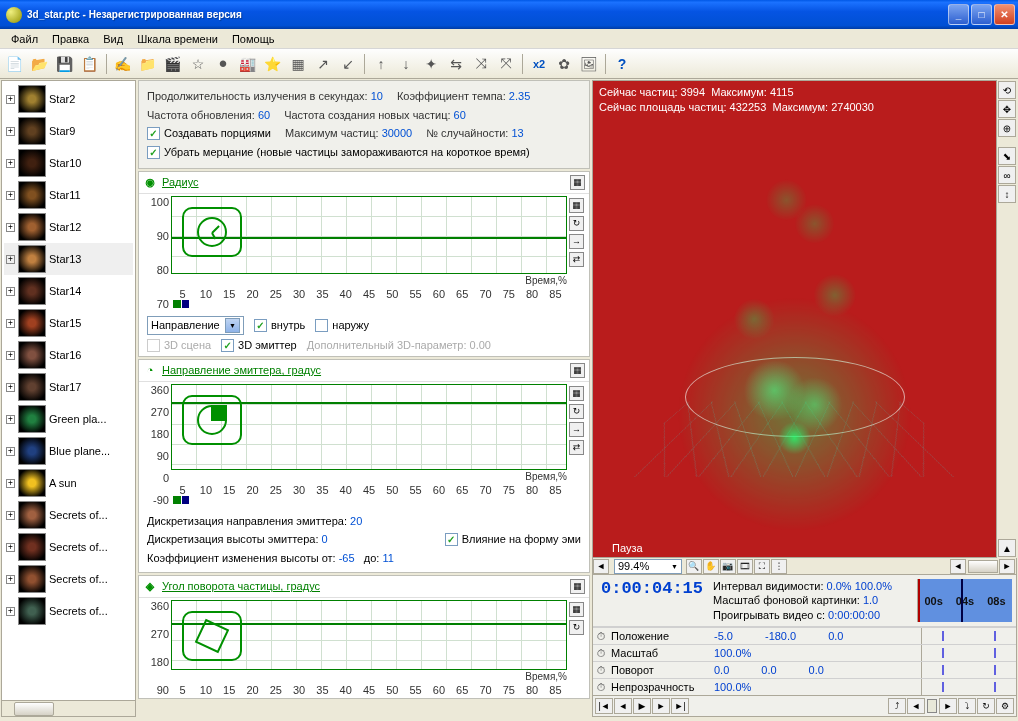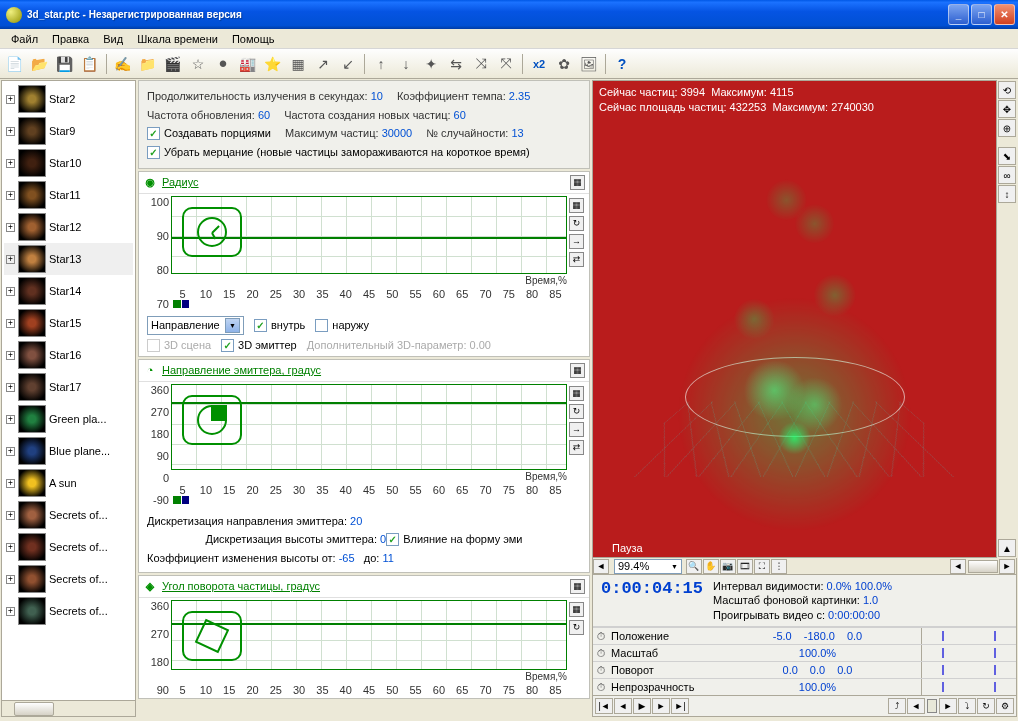--- a/index.html
+++ b/index.html
@@ -72,21 +72,21 @@
 .timecode { color: #0040d0; font-size: 17px; font-weight: bold; font-family: 'Courier New', monospace; padding: 0 4px; }
 .timeline-info { flex: 1; font-size: 10px; line-height: 1.3; padding-left: 6px; }
 .timeline-ruler { width: 95px; background: #e0e0e0; border-left: 1px solid #aca899; position: relative; font-size: 9px; display: flex; align-items: center; }
 .ruler-track { position: absolute; top: 0; bottom: 0; left: 0; right: 0; background: linear-gradient(to right, #b00000 0%, #b00000 2%, #6090e0 2%, #6090e0 100%); }
 .ruler-marks { position: relative; display: flex; width: 100%; color: #111; z-index: 2; }
 .ruler-marks span { flex: 1; text-align: center; font-weight: bold; }
 .prop-rows { }
 .prop-row { display: flex; align-items: center; height: 17px; border-top: 1px solid #d0d0d0; font-size: 10px; }
 .prop-icon { width: 16px; text-align: center; color: #555; }
 .prop-name { width: 105px; padding-left: 2px; }
-.prop-vals { flex: 1; display: flex; color: #0040d0; justify-content: center; gap: 12px; }
+.prop-vals { flex: 1; display: flex; color: #0040d0; gap: 32px; }
 .prop-track { width: 95px; border-left: 1px solid #aca899; height: 100%; display: flex; align-items: center; padding: 0 20px; justify-content: space-between; }
 .key-mark { width: 2px; height: 10px; background: #6060e0; }
 .playback-controls { display: flex; align-items: center; padding: 2px; gap: 1px; border-top: 1px solid #aca899; }
 .play-btn { width: 18px; height: 16px; border: 1px solid #aca899; background: #f0f0f0; cursor: pointer; font-size: 9px; display: flex; align-items: center; justify-content: center; }
 .status-bar { height: 3px; background: #ece9d8; }
 .chart-glyph { position: absolute; left: 10px; top: 10px; width: 60px; height: 50px; border: 2px solid #009000; border-radius: 10px; display: flex; align-items: center; justify-content: center; }
 .clock-glyph { width: 30px; height: 30px; border: 2px solid #009000; border-radius: 50%; position: relative; }
 .clock-hand { position: absolute; background: #009000; left: 50%; top: 50%; transform-origin: left center; }
 .particle-effect { position: absolute; inset: 0; background:
  radial-gradient(circle at 50% 70%, rgba(0,255,100,.4) 0%, transparent 30%),
@@ -413,21 +413,21 @@
         </div>
         <div class="chart-side">
           <div class="chart-side-btn">▦</div>
           <div class="chart-side-btn">↻</div>
           <div class="chart-side-btn">→</div>
           <div class="chart-side-btn">⇄</div>
         </div>
       </div>
       <div class="section-params">
         <div><span>Дискретизация направления эмиттера:</span> <span class="param-val">20</span></div>
-        <div style="display:flex;justify-content:center">
+        <div style="display:flex;justify-content:space-between">
           <span><span>Дискретизация высоты эмиттера:</span> <span class="param-val">0</span></span>
           <span class="chk">
               <span class="chk-box">✓</span>
               <span>Влияние на форму эми</span>
             </span>
         </div>
         <div><span>Коэффициент изменения высоты от:</span> <span class="param-val">-65</span>&nbsp;&nbsp;&nbsp;<span>до:</span> <span class="param-val">11</span></div>
       </div>
     </div>
 
@@ -525,20 +525,29 @@
     </div>
 
     <div class="timeline-panel">
       <div class="timeline-top">
         <div class="timecode">0:00:04:15</div>
         <div class="timeline-info">
           <div><span>Интервал видимости:</span> <span style="color:#0040d0">0.0%</span> <span style="color:#0040d0">100.0%</span></div>
           <div><span>Масштаб фоновой картинки:</span> <span style="color:#0040d0">1.0</span></div>
           <div><span>Проигрывать видео с:</span> <span style="color:#0040d0">0:00:00:00</span></div>
         </div>
+        <div class="timeline-ruler">
+          <div class="ruler-track"></div>
+          <div class="ruler-marks">
+              <span>00s</span>
+              <span>04s</span>
+              <span>08s</span>
+            </div>
+          <div style="position:absolute;left:46%;top:0;bottom:0;width:2px;background:#004;z-index:3"></div>
+        </div>
       </div>
       <div class="prop-rows" id="prop-rows">
           <div class="prop-row">
             <span class="prop-icon">⏱</span>
             <span class="prop-name">Положение</span>
             <div class="prop-vals">
               <span>-5.0</span>
               <span>-180.0</span>
               <span>0.0</span>
             </div>

